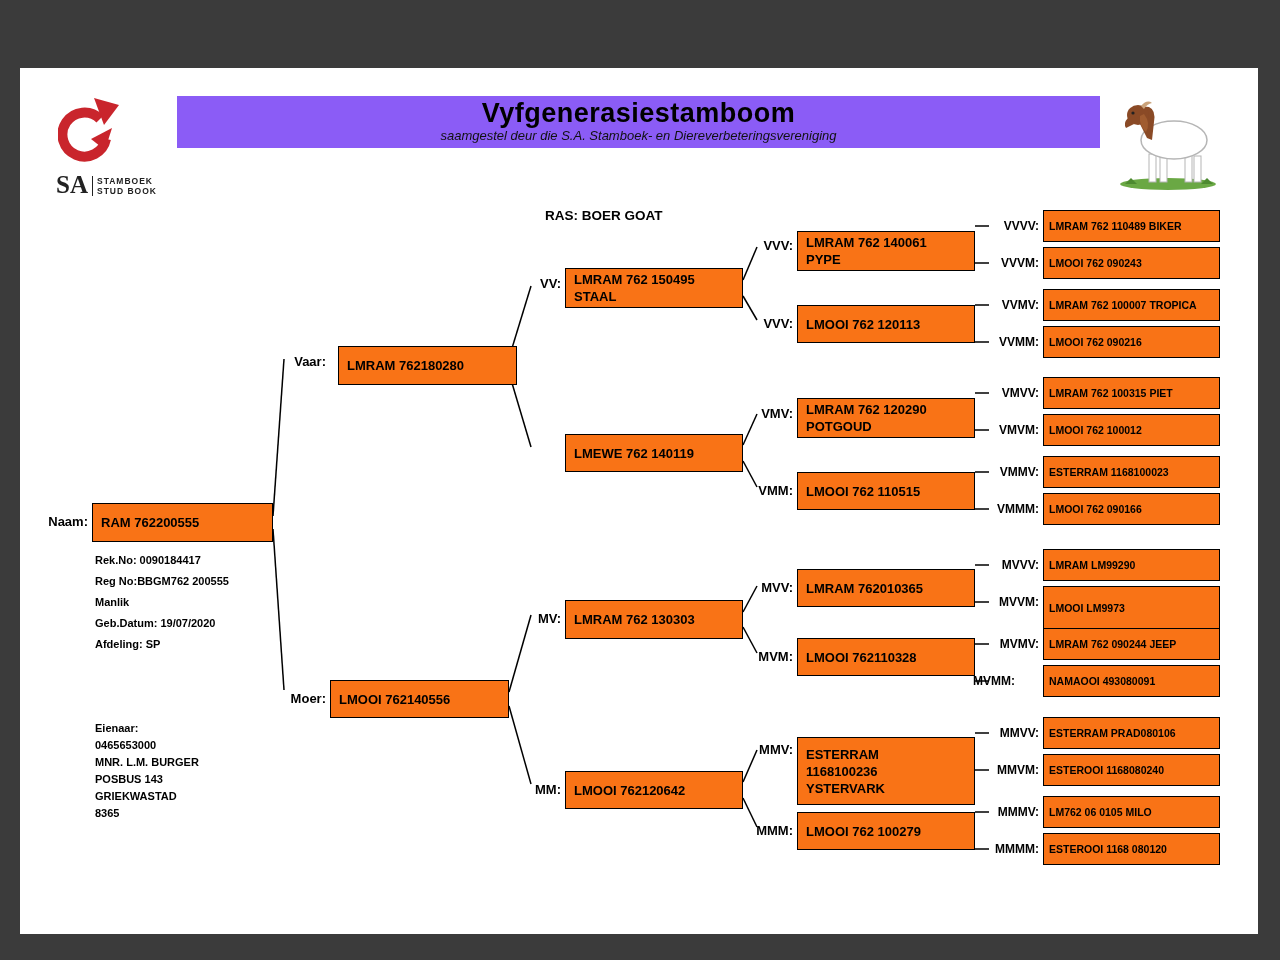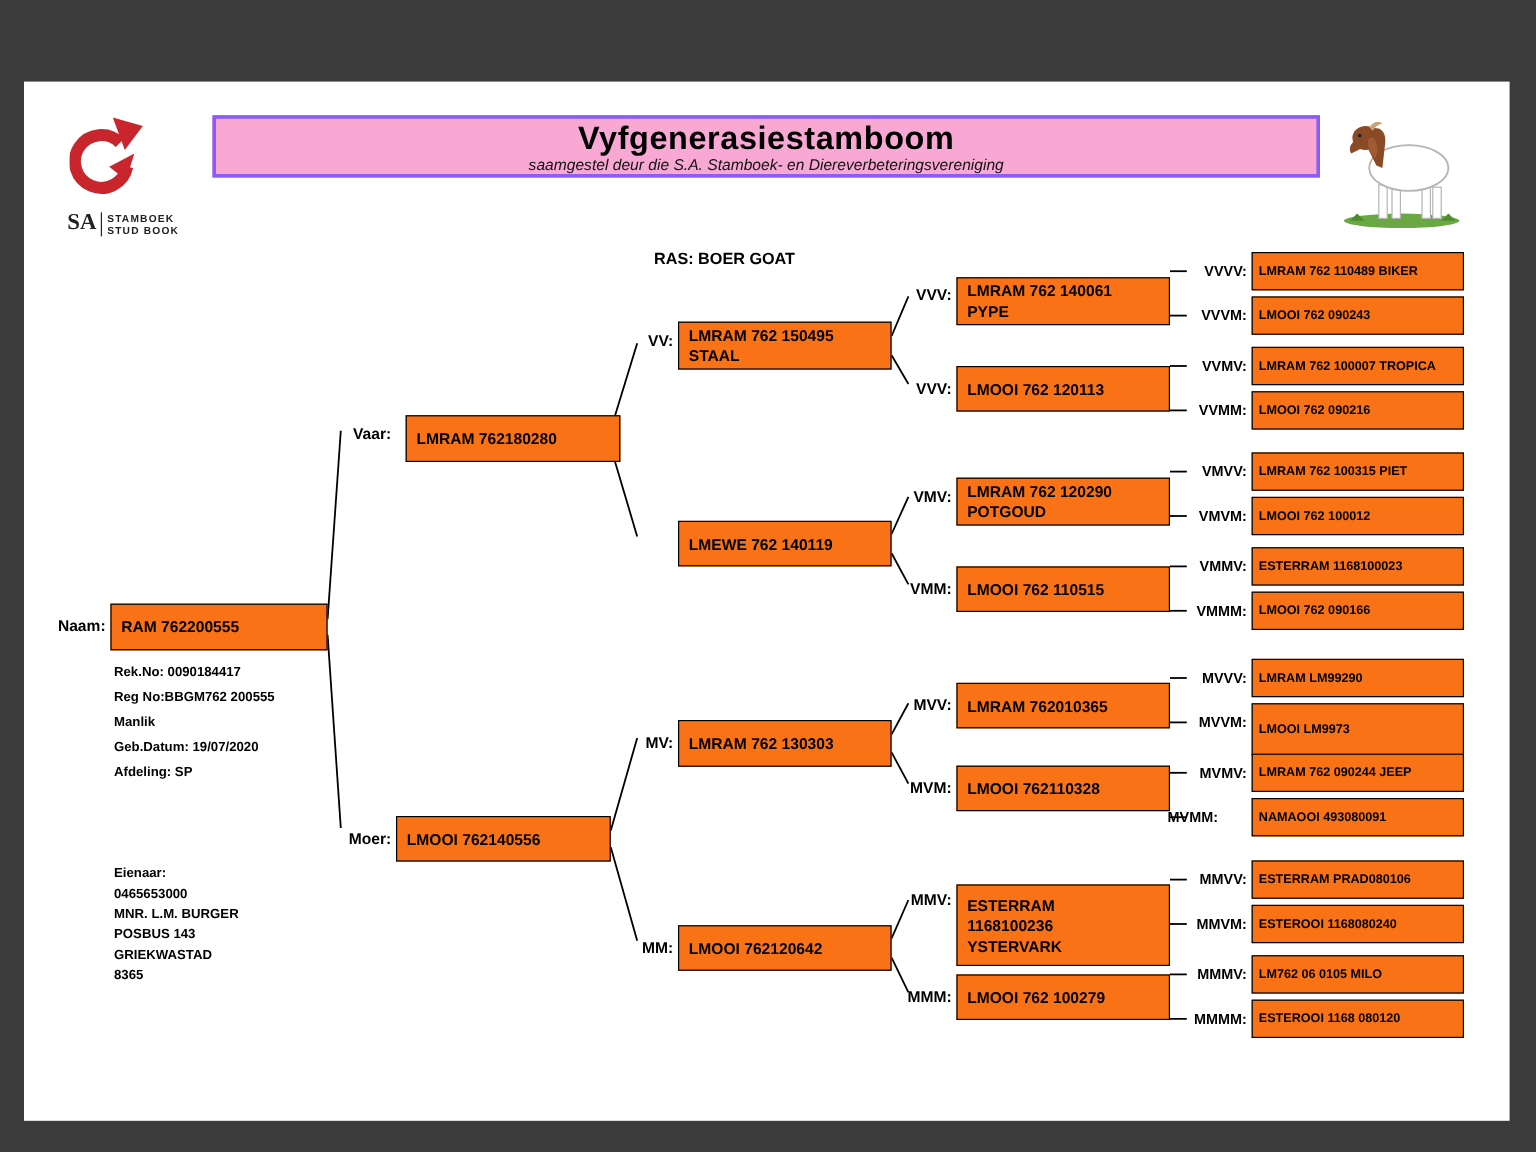--- a/index.html
+++ b/index.html
@@ -1,41 +1,41 @@
 <!DOCTYPE html>
 <html><head>
 <meta charset="utf-8">
 <style>
   * { margin:0; padding:0; box-sizing:border-box; }
   html,body { width:1280px; height:960px; }
   body { background:#3b3b3b; position:relative; font-family:"Liberation Sans", sans-serif; overflow:hidden; }
   .page { position:absolute; left:20px; top:68px; width:1238px; height:866px; background:#ffffff; }
 
-  .titlebar { position:absolute; left:157px; top:28px; width:923px; height:52px; background:#f9a8d4; border:3px solid #8b5cf6; text-align:center; }
+  .titlebar { position:absolute; left:157px; top:28px; width:923px; height:52px; background:#8b5cf6; border:1px solid #8b5cf6; text-align:center; }
   .title { font-size:27px; font-weight:bold; letter-spacing:.5px; margin-top:1px; color:#000; }
   .subtitle { font-size:13px; font-style:italic; color:#111; margin-top:-1px; }
 
   .breed { position:absolute; left:525px; top:140px; font-weight:bold; font-size:13.5px; }
 
   .pbox { position:absolute; background:#f97316; border:1.5px solid #000; font-weight:bold; font-size:13px; line-height:17px; padding:0 8px; display:flex; align-items:center; white-space:pre-line; color:#000; }
   .pbox.small { font-size:10.5px; line-height:12px; padding:0 5px; border-width:1.2px; }
 
   .plabel { position:absolute; font-weight:bold; font-size:13px; text-align:right; color:#000; }
   .plabel.w44 { width:44px; }
   .plabel.w46 { width:46px; font-size:12px; }
 
   .textblock { position:absolute; font-weight:bold; font-size:11px; white-space:pre-line; color:#000; }
   .details { line-height:21px; }
   .owner { line-height:17px; }
 
   svg.lines { position:absolute; left:0; top:0; width:1238px; height:866px; pointer-events:none; }
 
   .logo { position:absolute; left:38px; top:30px; width:130px; }
   .logo-text { display:flex; align-items:flex-end; margin-top:2px; margin-left:-2px; }
-  .logo-sa { font-family:"Liberation Serif", serif; font-size:19px; font-weight:bold; line-height:22px; color:#222; }
+  .logo-sa { font-family:"Liberation Serif", serif; font-size:25px; font-weight:bold; line-height:22px; color:#222; }
   .logo-small { display:flex; flex-direction:column; margin-left:4px; border-left:1.5px solid #222; padding-left:4px; }
   .logo-small span { font-size:8.5px; font-weight:bold; letter-spacing:1px; color:#222; line-height:10px; }
 
   .goat { position:absolute; left:1093px; top:30px; }
 </style>
 </head>
 <body>
 
 <div class="page">
 

